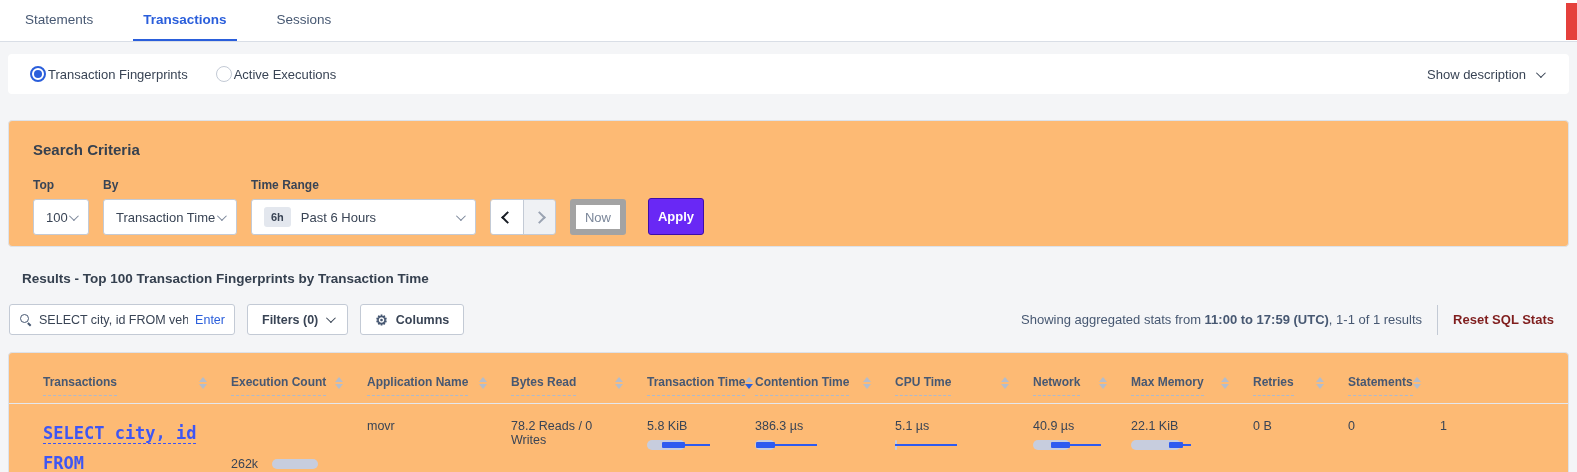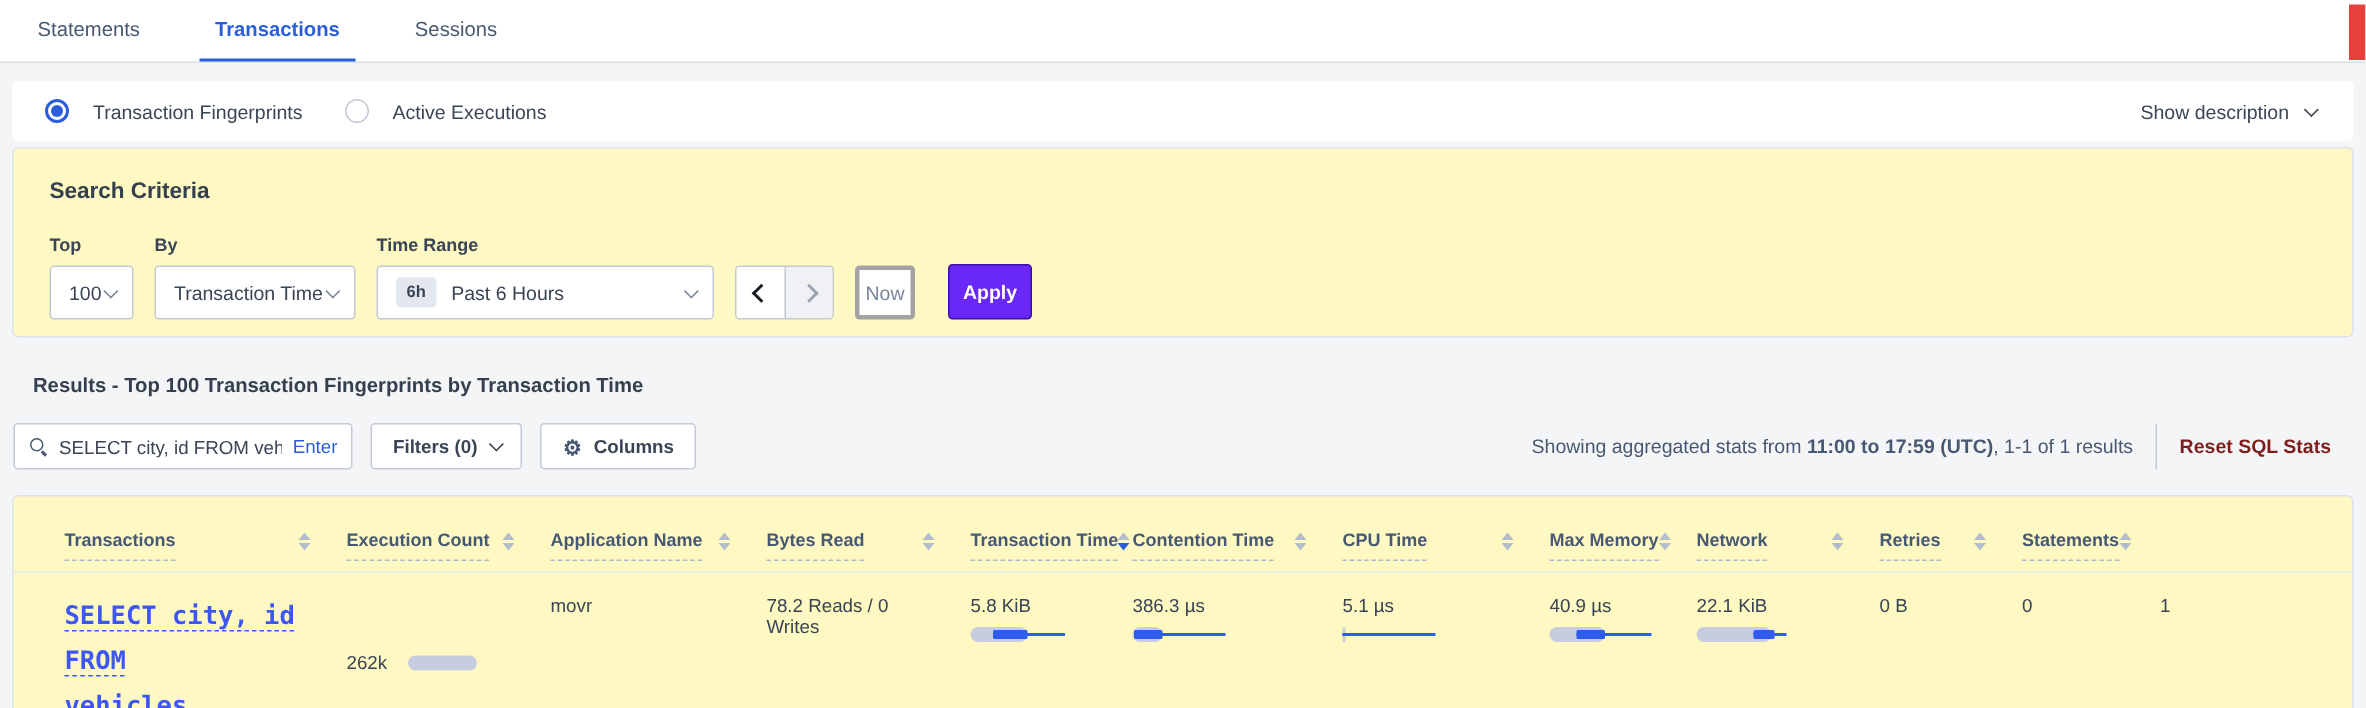--- a/index.html
+++ b/index.html
@@ -41,29 +41,29 @@
   
   .strip {
     background: #fff;
     margin: 12px 8px 0 8px;
     border-radius: 4px;
     height: 40px;
     display: flex; align-items: center; justify-content: space-between;
     padding: 0 26px 0 22px;
   }
   .card {
-    background: #fef9c3;
-    margin: 4px 8px 0 8px;
+    background: #fdba74;
+    margin: 26px 8px 0 8px;
     border: 1px solid #DDE2E9;
     border-radius: 4px;
   }
 
   
   .radio-group { display: flex; align-items: center; gap: 28px; }
-  .radio-opt { display: flex; align-items: center; gap: 16px; font-size: 13px; color: #394455; cursor: pointer; }
+  .radio-opt { display: flex; align-items: center; gap: 2px; font-size: 13px; color: #394455; cursor: pointer; }
   .radio { width: 16px; height: 16px; border-radius: 50%; display: flex; align-items: center; justify-content: center; }
   .radio.on { border: 2px solid #2A5EDB; }
   .radio.on .dot { width: 8px; height: 8px; border-radius: 50%; background: #2A5EDB; }
   .radio.off { border: 1.5px solid #C3CAD5; background: #fff; }
 
   .show-desc { display: flex; align-items: center; gap: 10px; font-size: 13px; color: #394455; cursor: pointer; }
 
   
   .chev { display: inline-block; width: 7px; height: 7px; border-right: 1.7px solid currentColor; border-bottom: 1.7px solid currentColor; }
   .chev.down { transform: rotate(45deg) translateY(-2px); }
@@ -93,21 +93,21 @@
     border-radius: 3px; padding: 4px 7px;
   }
   .arrow-group {
     display: flex; height: 36px; border: 1px solid #C3CAD5; border-radius: 3px;
     overflow: hidden; margin-right: 14px;
   }
   .arrow-btn { width: 32px; display: flex; align-items: center; justify-content: center; cursor: pointer; background: #fff; }
   .arrow-btn.prev { color: #171C24; }
   .arrow-btn.next { color: #9AA3B2; background: #EFF1F4; border-left: 1px solid #C3CAD5; }
   .now-btn {
-    height: 36px; width: 40px; border: 3px solid #a3a3a3; border-radius: 3px;
+    height: 36px; width: 56px; border: 6px solid #a3a3a3; border-radius: 3px;
     background: #fff; color: #7A8699; font-size: 13px;
     display: flex; align-items: center; justify-content: center; cursor: pointer; margin-right: 22px;
   }
   .apply-btn {
     height: 37px; width: 56px; border: 1px solid #3D0EA8; border-radius: 3px;
     background: #6928F5; color: #fff; font-size: 13px; font-weight: 700;
     display: flex; align-items: center; justify-content: center; cursor: pointer;
   }
 
   
@@ -330,28 +330,28 @@
           </span>
       </div>
       <div class="th">
         <span class="hlabel">CPU Time</span>
         <span class="sort">
             <span class="tri-up"></span>
             <span class="tri-down"></span>
           </span>
       </div>
       <div class="th">
+        <span class="hlabel">Network</span>
+        <span class="sort">
+            <span class="tri-up"></span>
+            <span class="tri-down"></span>
+          </span>
+      </div>
+      <div class="th">
         <span class="hlabel">Max Memory</span>
-        <span class="sort">
-            <span class="tri-up"></span>
-            <span class="tri-down"></span>
-          </span>
-      </div>
-      <div class="th">
-        <span class="hlabel">Network</span>
         <span class="sort">
             <span class="tri-up"></span>
             <span class="tri-down"></span>
           </span>
       </div>
       <div class="th">
         <span class="hlabel">Retries</span>
         <span class="sort">
             <span class="tri-up"></span>
             <span class="tri-down"></span>

